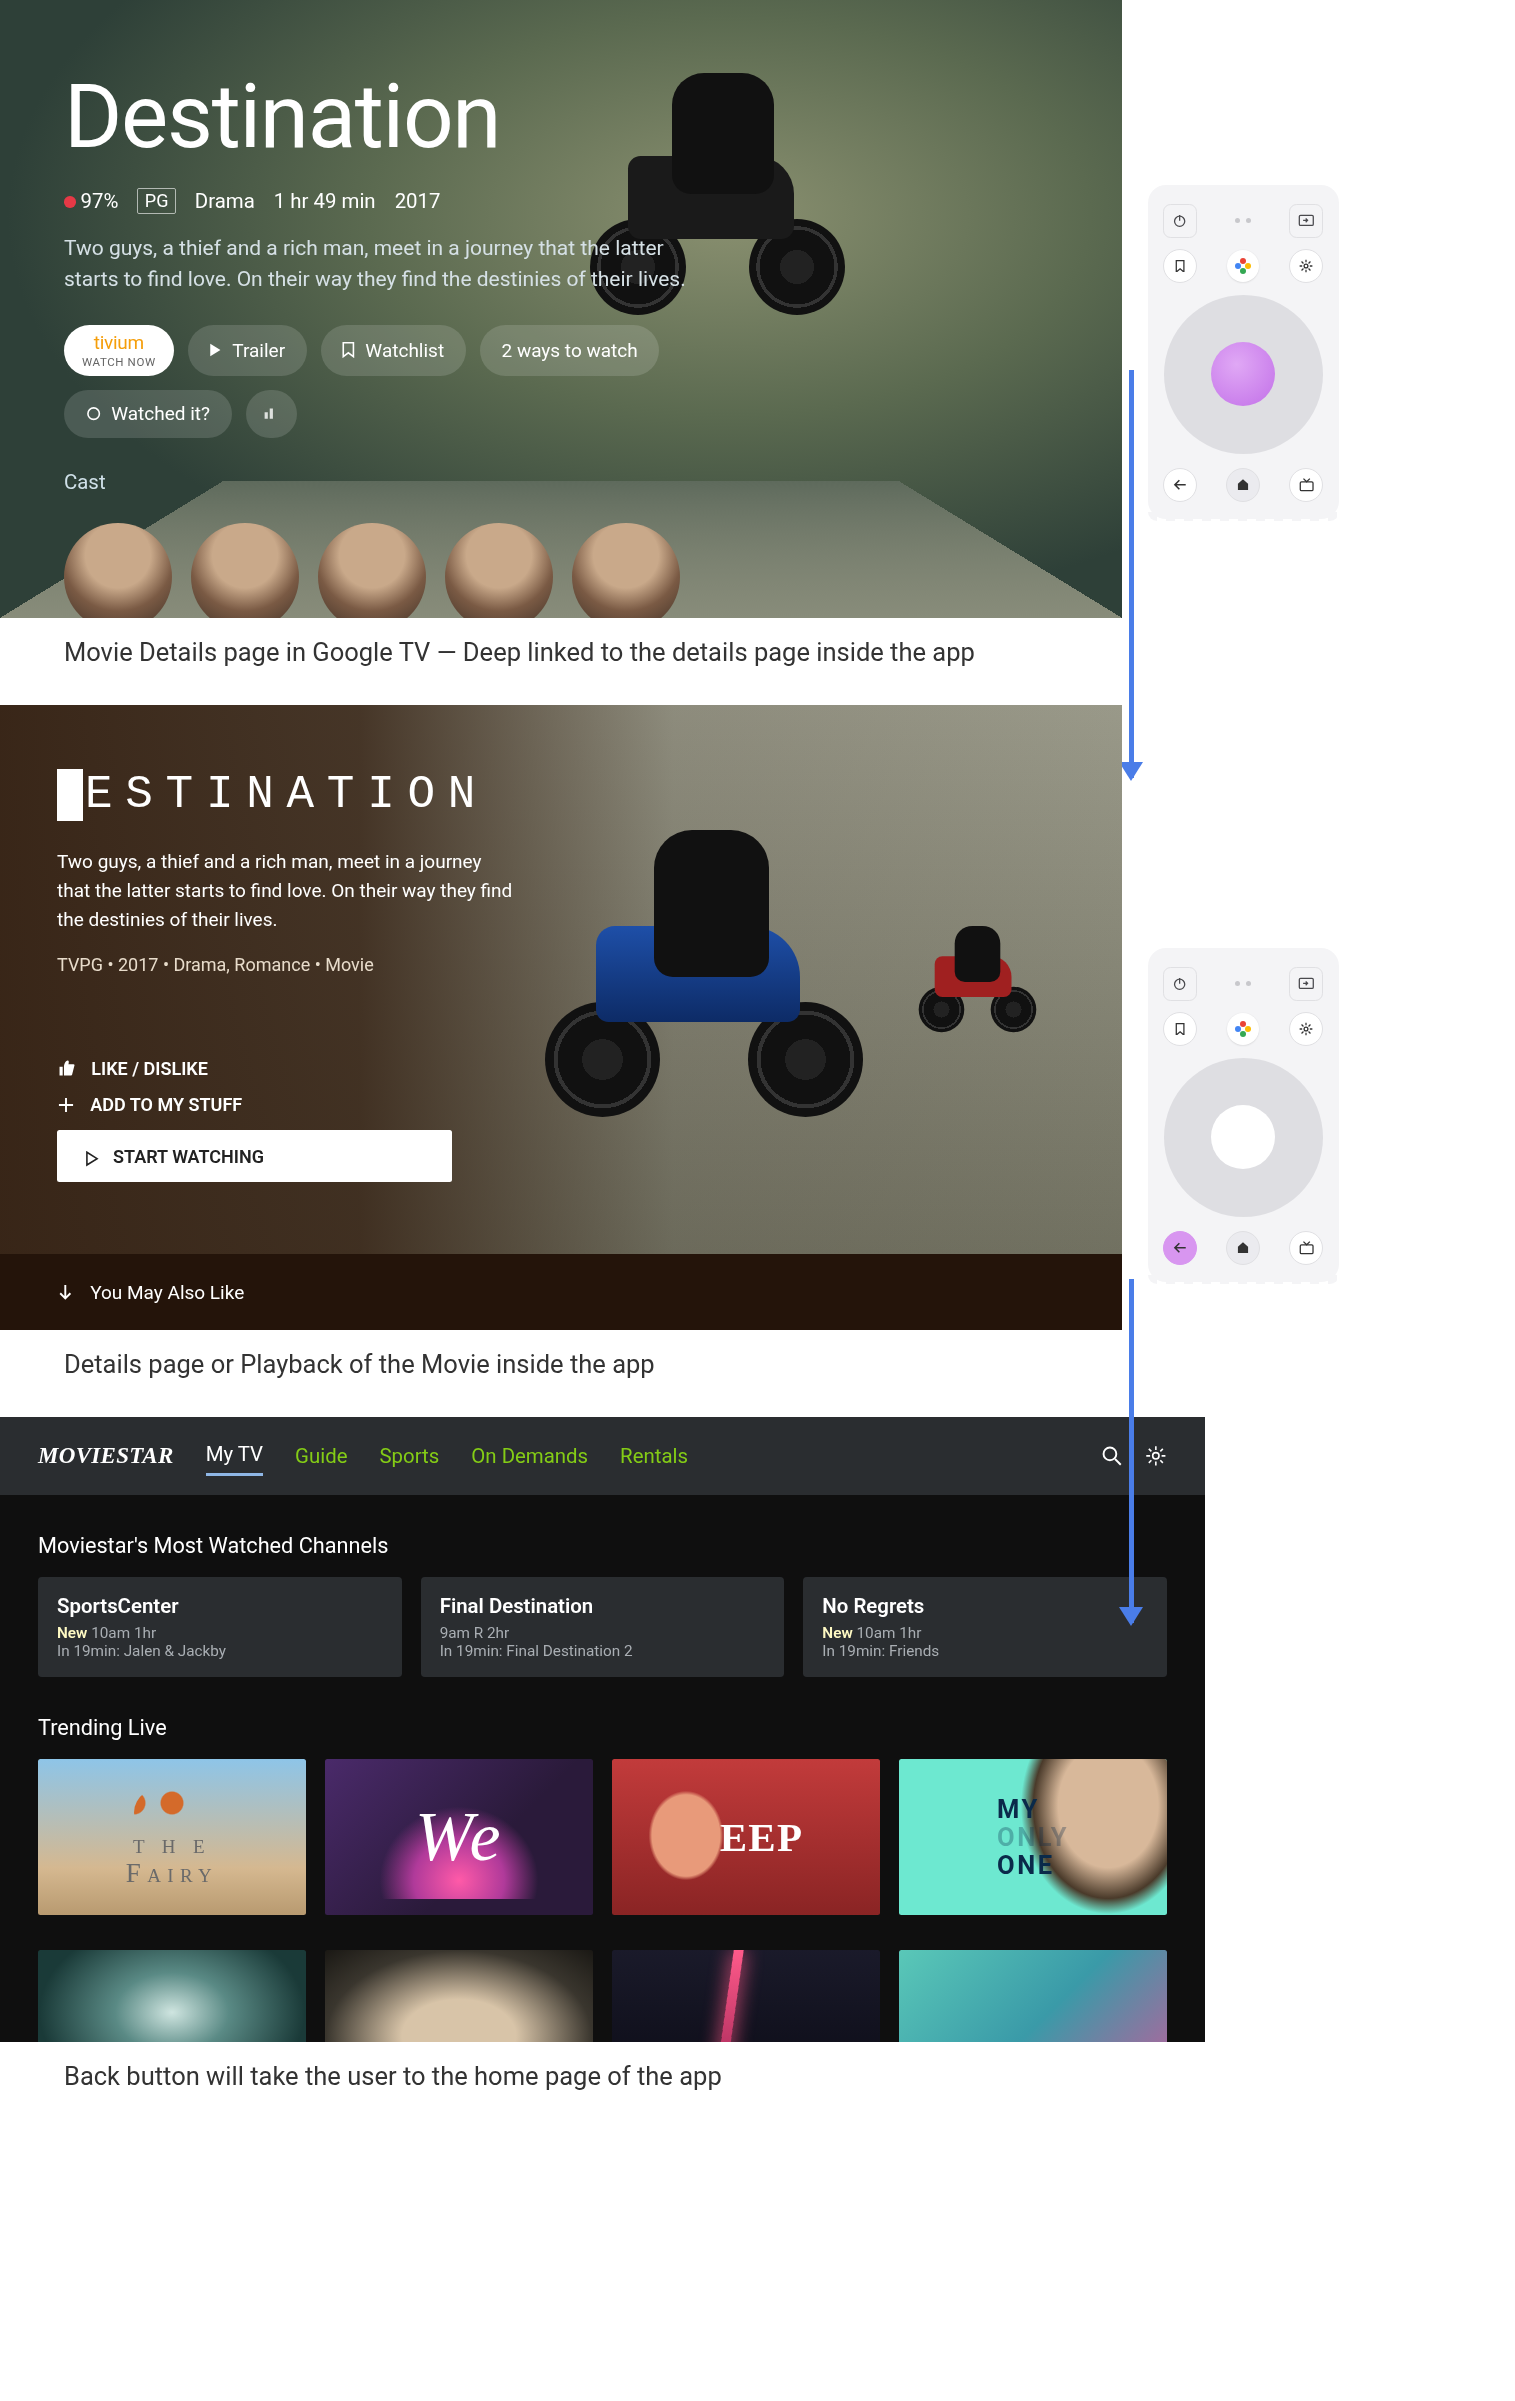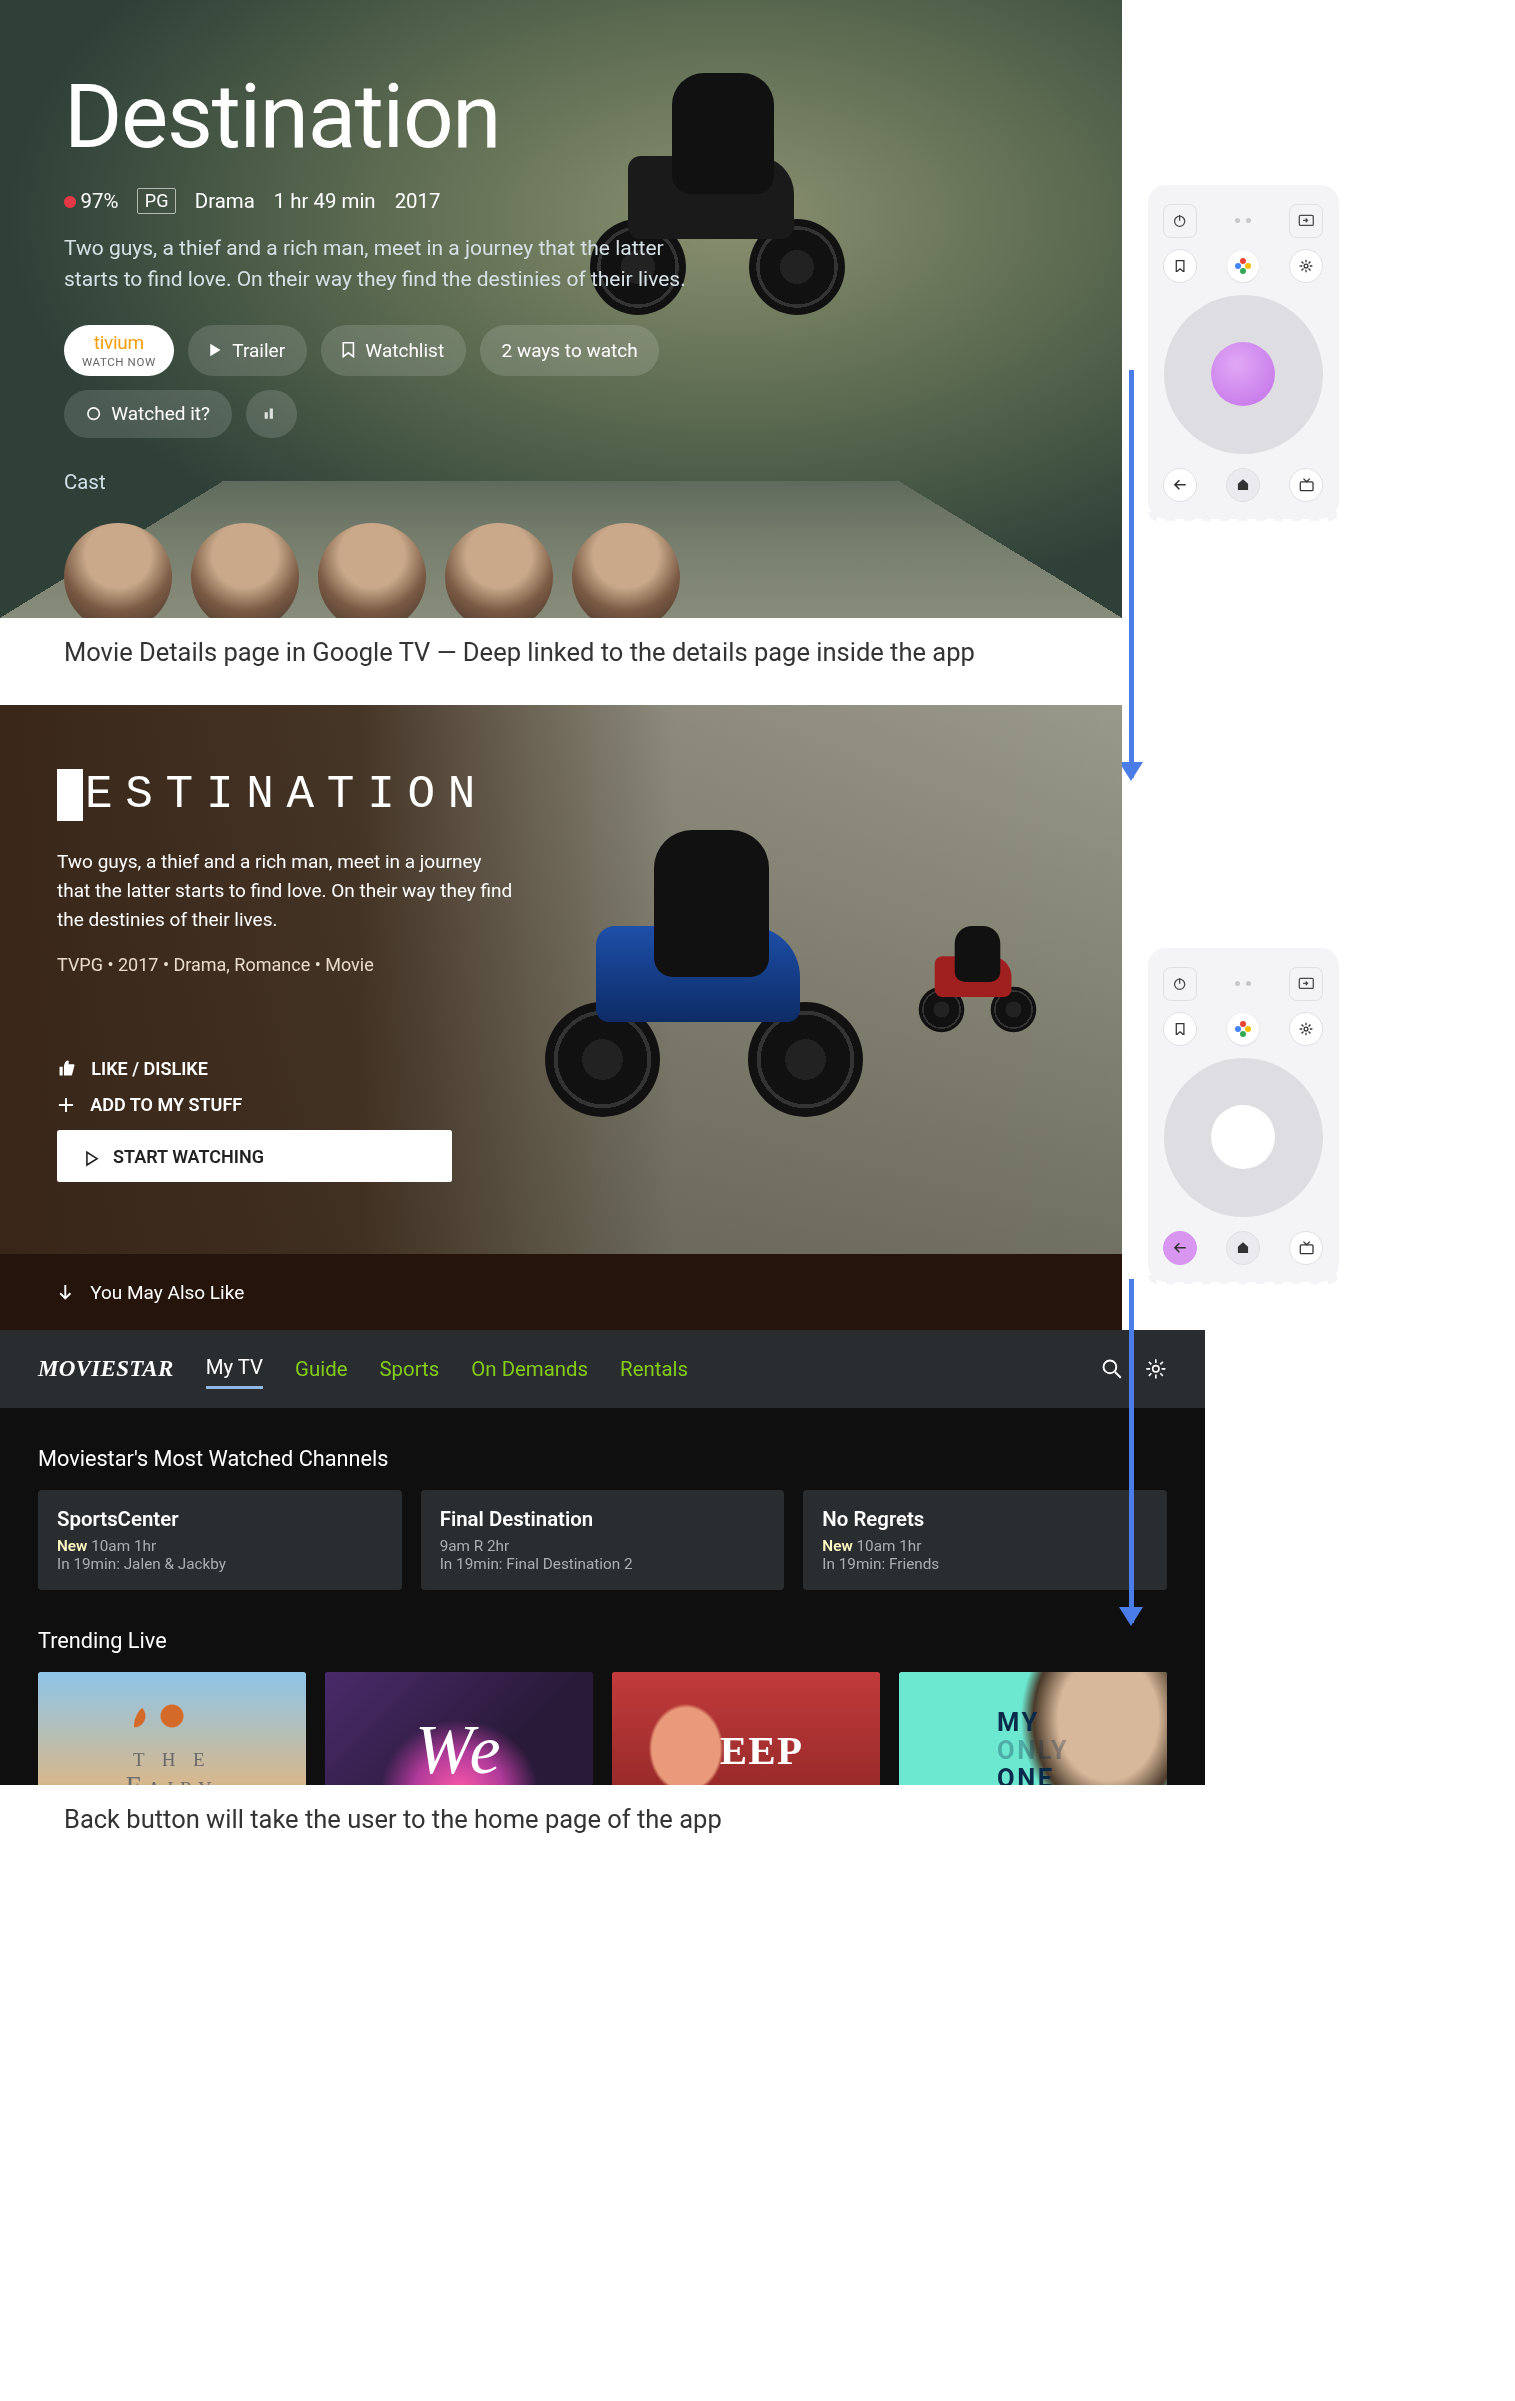--- a/index.html
+++ b/index.html
@@ -51,21 +51,21 @@
   .app-fg{position:relative;padding:64px 57px 0;max-width:574px}
   .app-title{font-size:46px;font-weight:200;letter-spacing:12.7px;margin-bottom:25.5px;font-family:'Courier New',monospace}
   .app-title .first{display:inline-block;background:#fff;color:#fff;width:25.5px;text-align:center;margin-right:2.5px}
   .app-desc{font-size:19px;line-height:1.55;max-width:478px;margin-bottom:19px}
   .app-meta{font-size:18px;color:#e8dccb;margin-bottom:83px}
   .app-row{display:flex;align-items:center;gap:15.3px;font-size:18px;font-weight:600;margin-bottom:15.3px;cursor:pointer}
   .app-start{display:inline-flex;align-items:flex-end;gap:14px;background:#fff;color:#222;padding:15.3px 28px;font-size:18px;font-weight:600;border-radius:2.5px;min-width:395px;cursor:pointer}
   .app-footer{position:absolute;left:0;right:0;bottom:0;height:76px;background:#24140a;display:flex;align-items:center;gap:16.6px;padding:0 57px;font-size:19px}
 
   
-  .home{background:#0f0f0f;color:#fff;height:455px;overflow:hidden}
+  .home{background:#0f0f0f;color:#fff;height:625px;overflow:hidden}
   .hnav{display:flex;align-items:center;gap:32px;padding:19px 38px;background:#2a2d30}
   .hbrand{font-family:'Times New Roman',serif;font-style:italic;font-weight:700;font-size:23px;letter-spacing:0.3px}
   .htab{font-size:20.4px;color:#84cc16;cursor:pointer;padding:6.4px 0}
   .htab.active{color:#fff;border-bottom:3.2px solid #8fb7e6}
   .hnav-right{margin-left:auto;display:flex;gap:23px;align-items:center}
   .hbody{padding:32px 38px}
   .hsec{font-size:21.7px;margin:6.4px 0 19px}
   .cards{display:flex;gap:19px;margin-bottom:38px}
   .card{flex:1;background:#2a2d30;border-radius:3.8px;padding:16.6px 19px;cursor:pointer}
   .card .ct{font-size:20.4px;font-weight:600;margin-bottom:6.4px}
@@ -292,20 +292,21 @@
           <span>START WATCHING</span>
         </div>
       </div>
       <div class="app-footer">
         <svg width="16.6" height="18" viewBox="0 0 26 28">
               <path d="M13 3v20M5 16l8 8 8-8" fill="none" stroke="#fff" stroke-width="3"></path>
             </svg>
         <span>You May Also Like</span>
       </div>
     </div>
+    <div class="caption">Details page or Playback of the Movie inside the app</div>
   </div>
   <div class="remote-col">
     <div style="height:217px"></div>
     <div class="remote">
       <div class="rrow">
         <div class="rbtn">
               <svg width="15.3" height="15.3" viewBox="0 0 24 24">
                 <circle cx="12" cy="13" r="8" fill="none" stroke="currentColor" stroke-width="2"></circle>
                 <line x1="12" y1="3" x2="12" y2="12" stroke="currentColor" stroke-width="2"></line>
               </svg>

